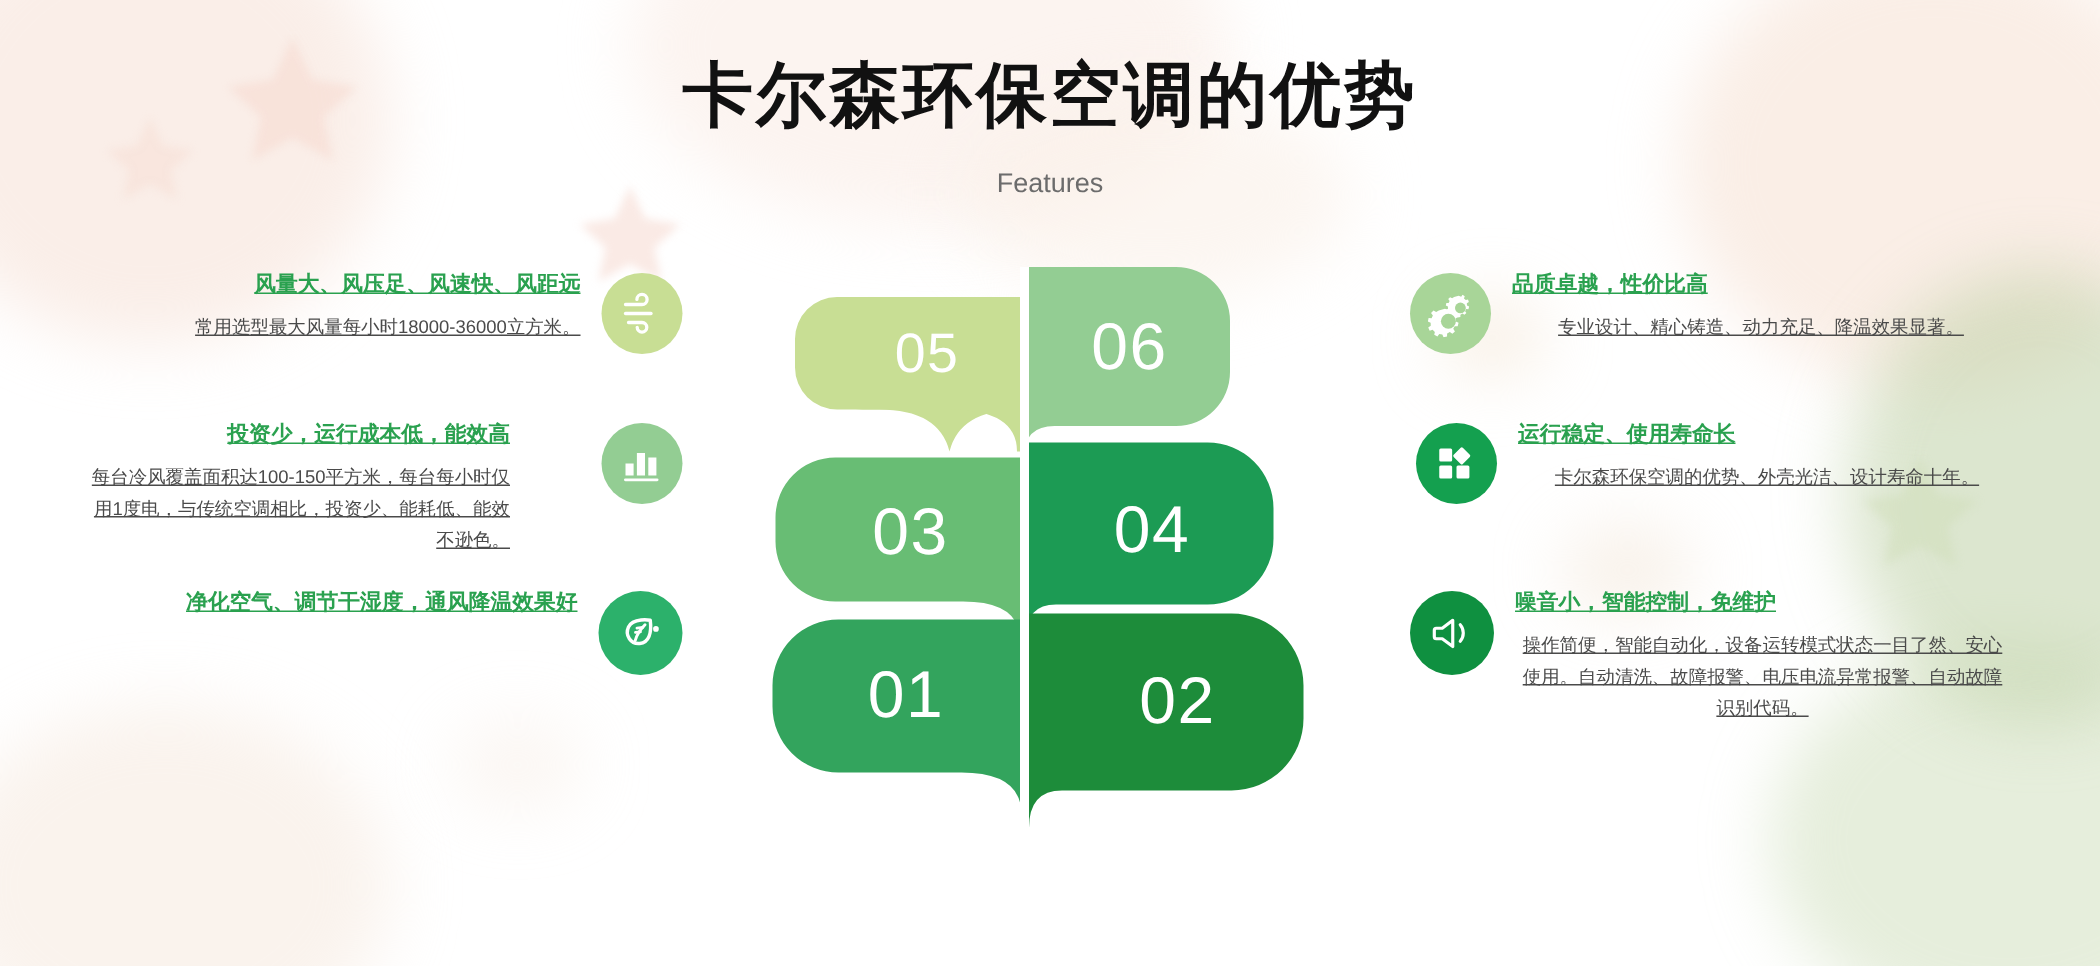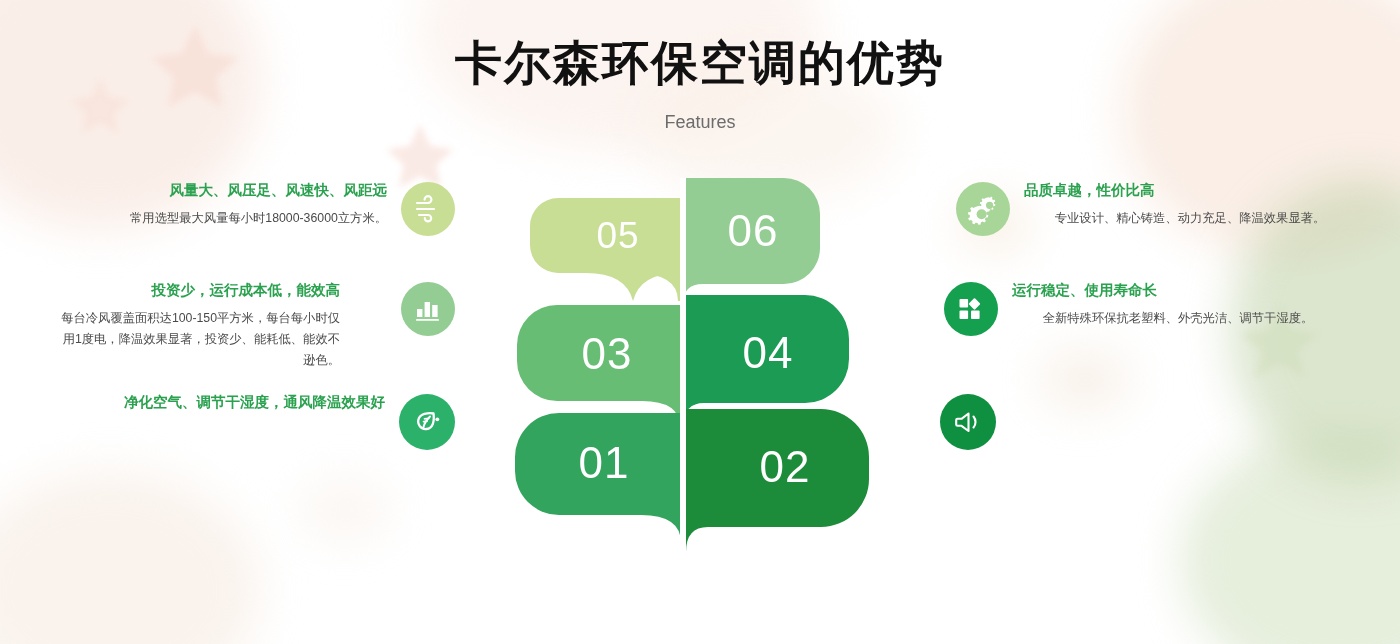--- a/index.html
+++ b/index.html
@@ -37,40 +37,40 @@
   .feature { display:flex; position:absolute; width:400px; }
   .feature.left  { flex-direction:row; }
   .feature.right { flex-direction:row; }
 
   .f-text { flex:1 1 auto; }
   .left .f-text { text-align:right; padding-right:14px; }
   .right .f-text { text-align:left; padding-left:14px; }
 
   .f-title {
     font-size:14.5px; font-weight:bold; color:#2aa14f;
-    line-height:1.5; margin-bottom:6px; white-space:nowrap;
+    line-height:1.5; margin-bottom:6px; white-space:nowrap;text-decoration:underline;
   }
   .f-body {
-    font-size:12.3px; color:#4a4a4a; line-height:1.72;
+    font-size:12.3px; color:#4a4a4a; line-height:1.72;text-decoration:underline;
   }
   .left .f-body  { text-align:right; }
   .right .f-body { text-align:center; }
 
   .f-icon {
     flex:0 0 auto; width:54px; height:54px; border-radius:50%;
     display:flex; align-items:center; justify-content:center;
   }
   .f-icon svg { display:block; }
 
   
   #feat-1 { top:0px;   left:0; }
   #feat-2 { top:100px; left:0;gap:47px; }
   #feat-3 { top:212px; left:0; }
   
-  #feat-4 { top:0px;   left:16px; }
+  #feat-4 { top:0px;   left:0; }
   #feat-5 { top:100px; left:4px; }
   #feat-6 { top:212px; left:0; }
   .left .f-icon  { margin-top:2px; }
   .right .f-icon { margin-top:2px; }
 
   
   #leaves { position:absolute; left:500px; top:170px; width:420px; height:400px; }
   #leaves svg { display:block; }
   .leaf-num {
     font-size:44px; fill:#ffffff; font-family:"Liberation Sans",sans-serif;
@@ -127,21 +127,21 @@
             <path d="M4 15 h17"></path>
             <path d="M6 21 h9 a3.2 3.2 0 1 1 -3.2 3.2"></path>
           </g>
         </svg>
       </div>
     </div>
 
     <div class="feature left" id="feat-2">
       <div class="f-text">
         <div class="f-title">投资少，运行成本低，能效高</div>
-        <div class="f-body">每台冷风覆盖面积达100-150平方米，每台每小时仅用1度电，降温效果显著，投资少、能耗低、能效不逊色。</div>
+        <div class="f-body">每台冷风覆盖面积达100-150平方米，每台每小时仅用1度电，与传统空调相比，投资少、能耗低、能效不逊色。</div>
       </div>
       <div class="f-icon" style="background:#93cd93;">
         <svg width="30" height="30" viewBox="0 0 30 30">
           <g fill="#ffffff">
             <rect x="4" y="15" width="5.4" height="8"></rect>
             <rect x="11.6" y="8" width="5.4" height="15"></rect>
             <rect x="19.2" y="11" width="5.4" height="12"></rect>
             <rect x="3" y="25" width="23" height="1.8" rx=".9"></rect>
           </g>
         </svg>
@@ -189,31 +189,35 @@
           <g fill="#ffffff">
             <rect x="3.5" y="5" width="8.6" height="8.6" rx="1"></rect>
             <rect x="3.5" y="16.4" width="8.6" height="8.6" rx="1"></rect>
             <rect x="15" y="16.4" width="8.6" height="8.6" rx="1"></rect>
             <rect x="14.2" y="5.6" width="8.6" height="8.6" rx="1" transform="rotate(45 18.5 9.9)"></rect>
           </g>
         </svg>
       </div>
       <div class="f-text">
         <div class="f-title">运行稳定、使用寿命长</div>
-        <div class="f-body">全新特殊环保抗老塑料、外壳光洁、调节干湿度。</div>
+        <div class="f-body">卡尔森环保空调的优势、外壳光洁、设计寿命十年。</div>
       </div>
     </div>
 
     <div class="feature right" id="feat-6">
       <div class="f-icon" style="background:#0f9040;width:56px;height:56px;">
         <svg width="32" height="32" viewBox="0 0 32 32">
           <path d="M16.5 7.5 L9.5 12.8 H5.5 a1.3 1.3 0 0 0 -1.3 1.3 v4.4 a1.3 1.3 0 0 0 1.3 1.3 H9.5 L16.5 25 Z" fill="none" stroke="#ffffff" stroke-width="2.1" stroke-linejoin="round"></path>
           <path d="M21.5 10.5 a8.5 8.5 0 0 1 0 11" fill="none" stroke="#ffffff" stroke-width="2.1" stroke-linecap="round"></path>
         </svg>
       </div>
+      <div class="f-text">
+        <div class="f-title">噪音小，智能控制，免维护</div>
+        <div class="f-body">操作简便，智能自动化，设备运转模式状态一目了然、安心使用。自动清洗、故障报警、电压电流异常报警、自动故障识别代码。</div>
+      </div>
     </div>
 
   </div>
 
   <div id="leaves">
     <svg width="420" height="400" viewBox="0 0 420 400">
 
       <g>
         <path d="M105 28 h75 a0 0 0 0 1 0 0 v75 a0 0 0 0 1 0 0 q-40 0 -47 28 q-7 -28 -47 -28 h-11 a28 28 0 0 1 -28 -28 v-19 a28 28 0 0 1 28 -28 z" fill="#c8de94"></path>
         <path d="M58 28 h122 v75 q0 28 0 28 l-2 0 q0 -28 -45 -28 h-75 a28 28 0 0 1 -28 -28 v-19 a28 28 0 0 1 28 -28 z" fill="#c8de94"></path>

